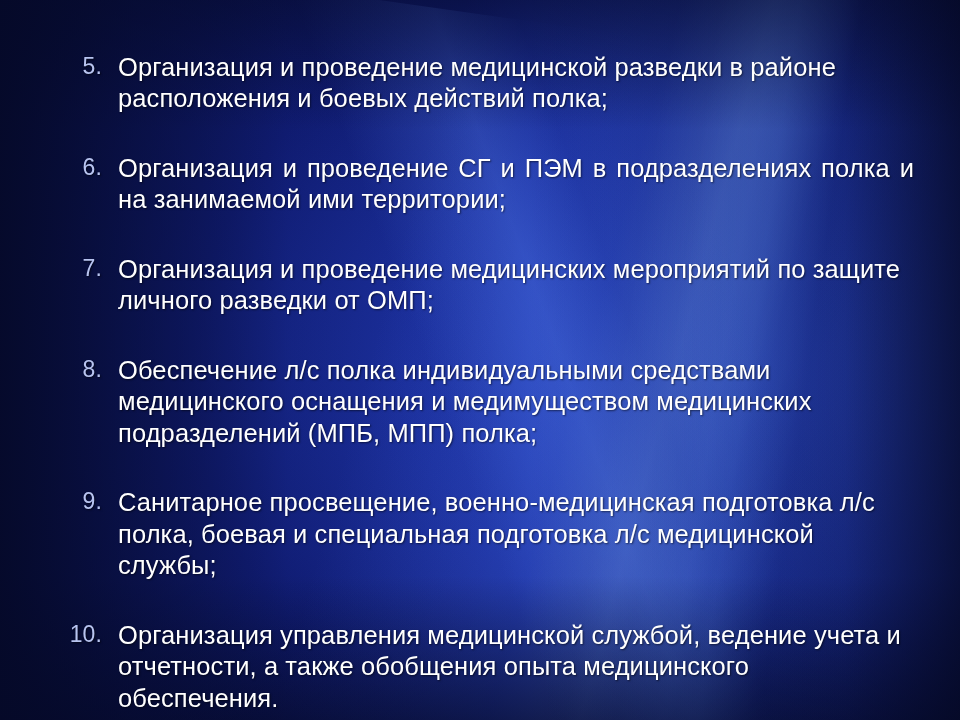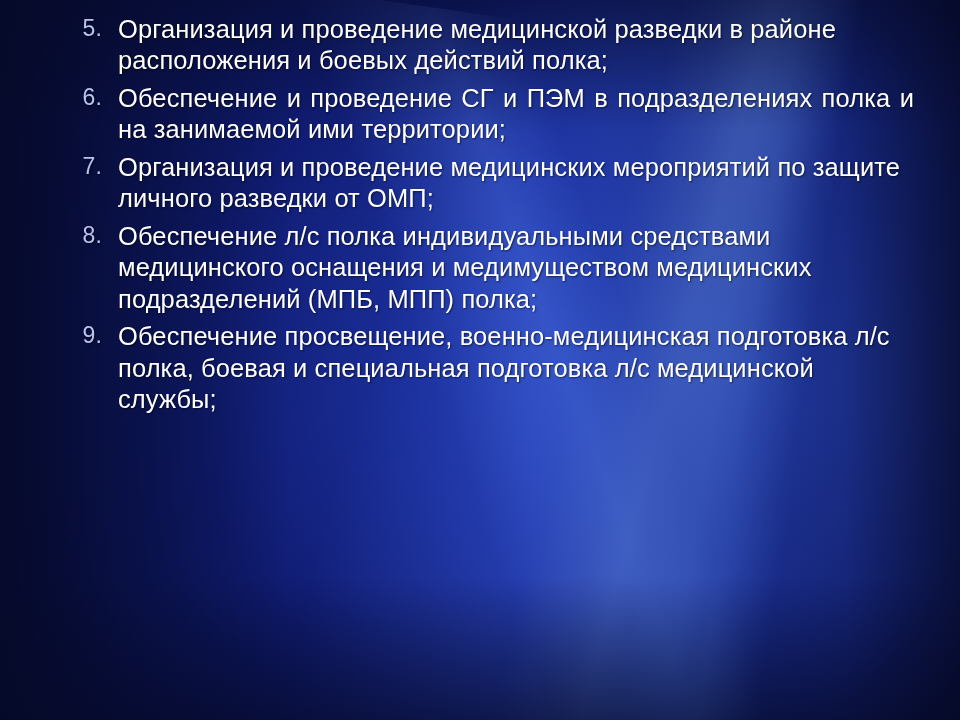--- a/index.html
+++ b/index.html
@@ -123,20 +123,21 @@
     left: 0;
     top: 0;
     width: 58px;
     text-align: right;
     color: #b8c4f0;
     font-size: 23px;
     text-shadow: 1px 1px 2px rgba(0,0,0,0.55);
   }
   li.item .txt {
     display: block;
+    margin-top: 38px;
   }
   
   li.item.justify .txt {
     text-align: justify;
     text-align-last: left;
   }
 </style>
 </head>
 <body>
 
@@ -149,29 +150,33 @@
   <div class="bg-vignette"></div>
 
   <div class="content">
     <ol class="list">
       <li class="item">
         <span class="num">5.</span>
         <span class="txt">Организация и проведение  медицинской разведки в районе расположения и боевых действий полка;</span>
       </li>
       <li class="item justify">
         <span class="num">6.</span>
-        <span class="txt">Обеспечение   и   проведение   СГ и ПЭМ в подразделениях полка и на занимаемой ими территории;</span>
+        <span class="txt">Организация   и   проведение   СГ и ПЭМ в подразделениях полка и на занимаемой ими территории;</span>
       </li>
       <li class="item">
         <span class="num">7.</span>
         <span class="txt">Организация и проведение  медицинских мероприятий по защите личного разведки от ОМП;</span>
       </li>
       <li class="item">
         <span class="num">8.</span>
         <span class="txt">Обеспечение л/с полка индивидуальными средствами медицинского оснащения и медимуществом  медицинских подразделений (МПБ, МПП) полка;</span>
       </li>
       <li class="item">
         <span class="num">9.</span>
-        <span class="txt">Обеспечение просвещение, военно-медицинская подготовка л/с полка, боевая  и  специальная подготовка  л/с медицинской службы;</span>
+        <span class="txt">Санитарное просвещение, военно-медицинская подготовка л/с полка, боевая  и  специальная подготовка  л/с медицинской службы;</span>
+      </li>
+      <li class="item">
+        <span class="num">10.</span>
+        <span class="txt">Организация управления медицинской службой, ведение учета и отчетности, а также обобщения опыта медицинского обеспечения.</span>
       </li>
     </ol>
   </div>
 </div>
 
 </body></html>

